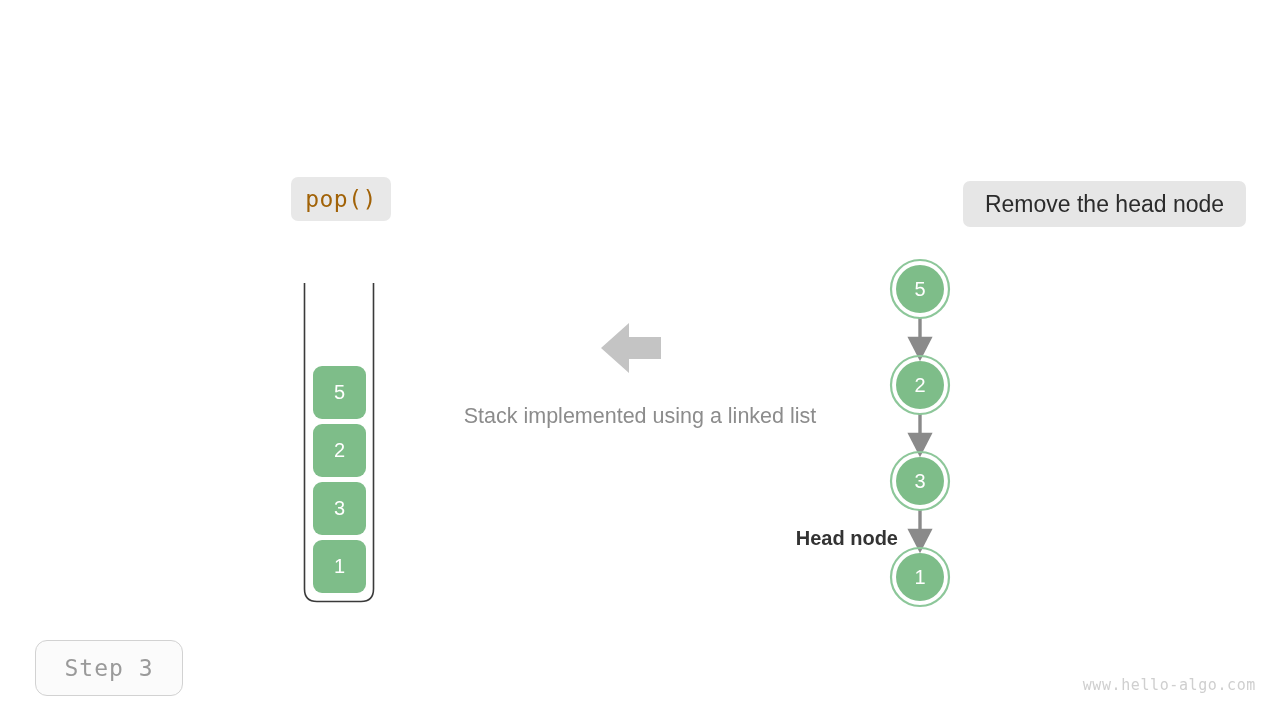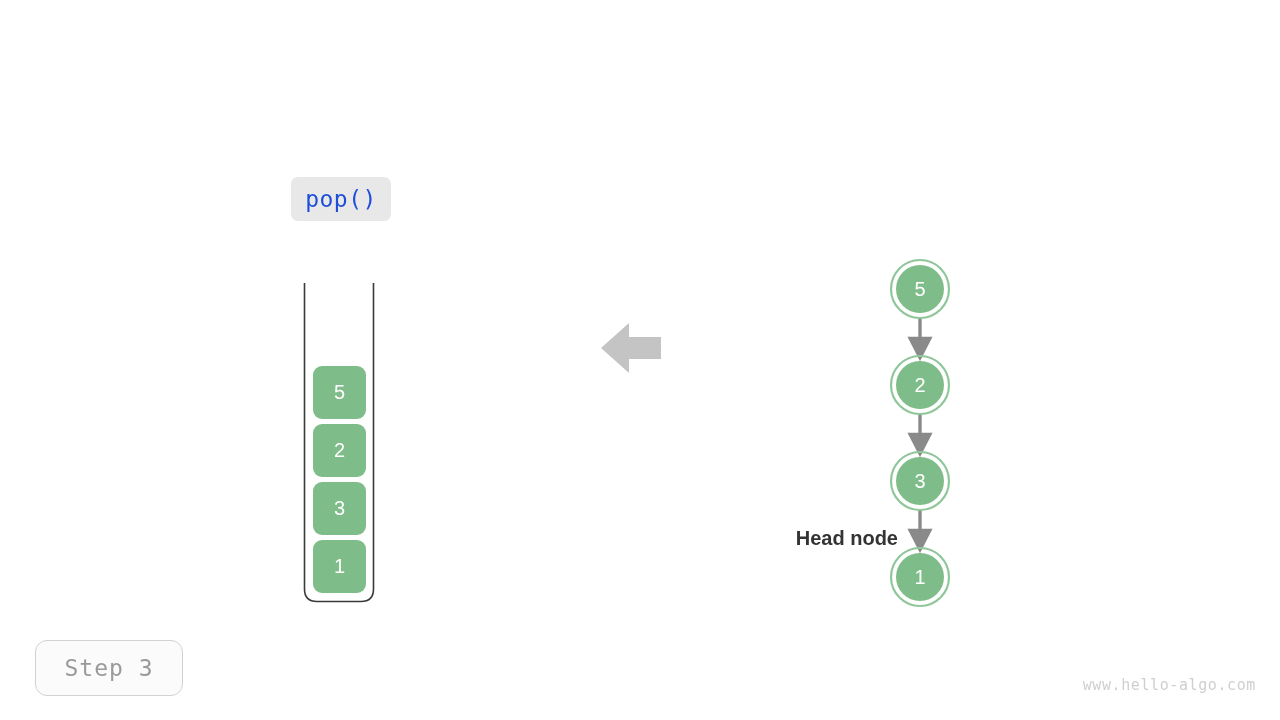--- a/index.html
+++ b/index.html
@@ -30,21 +30,21 @@
     top: 177px;
     width: 100px;
     height: 44px;
     background: #e8e8e8;
     border-radius: 7px;
     display: flex;
     align-items: center;
     justify-content: center;
     font-family: "DejaVu Sans Mono", "Liberation Mono", monospace;
     font-size: 23px;
-    color: #1d4ed8;
+    color: #a16207;
     letter-spacing: 0.5px;
   }
 
   .action-chip {
     position: absolute;
     left: 963px;
     top: 181px;
     width: 283px;
     height: 46px;
     background: #e6e6e6;
@@ -165,37 +165,41 @@
   }
   .label-head { left: -22px; top: 277px; width: 180px; }
 </style>
 </head>
 <body>
 
 <div class="canvas">
 
   <div class="op-chip">pop()</div>
 
+  <div class="action-chip">Remove the head node</div>
 
   <div class="stack-wrap">
     <svg class="stack-frame" viewBox="0 0 72 320">
       <path d="M 1.5 0 L 1.5 306 Q 1.5 318.5 14 318.5 L 58 318.5 Q 70.5 318.5 70.5 306 L 70.5 0" fill="none" stroke="#3a3a3a" stroke-width="1.6"></path>
     </svg>
     <div class="stack-cells">
       <div class="stack-cell">5</div>
       <div class="stack-cell">2</div>
       <div class="stack-cell">3</div>
       <div class="stack-cell">1</div>
     </div>
   </div>
 
   <svg class="flow-arrow" viewBox="0 0 60 56">
     <path d="M 0 28 L 28 3 L 28 17 L 60 17 L 60 39 L 28 39 L 28 53 Z" fill="#c4c4c4"></path>
   </svg>
 
+  <div class="caption">
+    <span class="cap-inner">Stack implemented using a linked list</span>
+  </div>
 
   <div class="list-wrap">
     <svg class="ll-svg" viewBox="0 0 300 380">
       <defs>
         <marker id="ll-arrow" markerWidth="9" markerHeight="9" refX="4.2" refY="4.5" orient="auto" markerUnits="strokeWidth">
           <path d="M 0.6 0.8 L 7.8 4.5 L 0.6 8.2 Z" fill="#8a8a8a"></path>
         </marker>
       </defs>
 
       <line x1="180" y1="68" x2="180" y2="99" stroke="#8a8a8a" stroke-width="3.4" marker-end="url(#ll-arrow)"></line>

